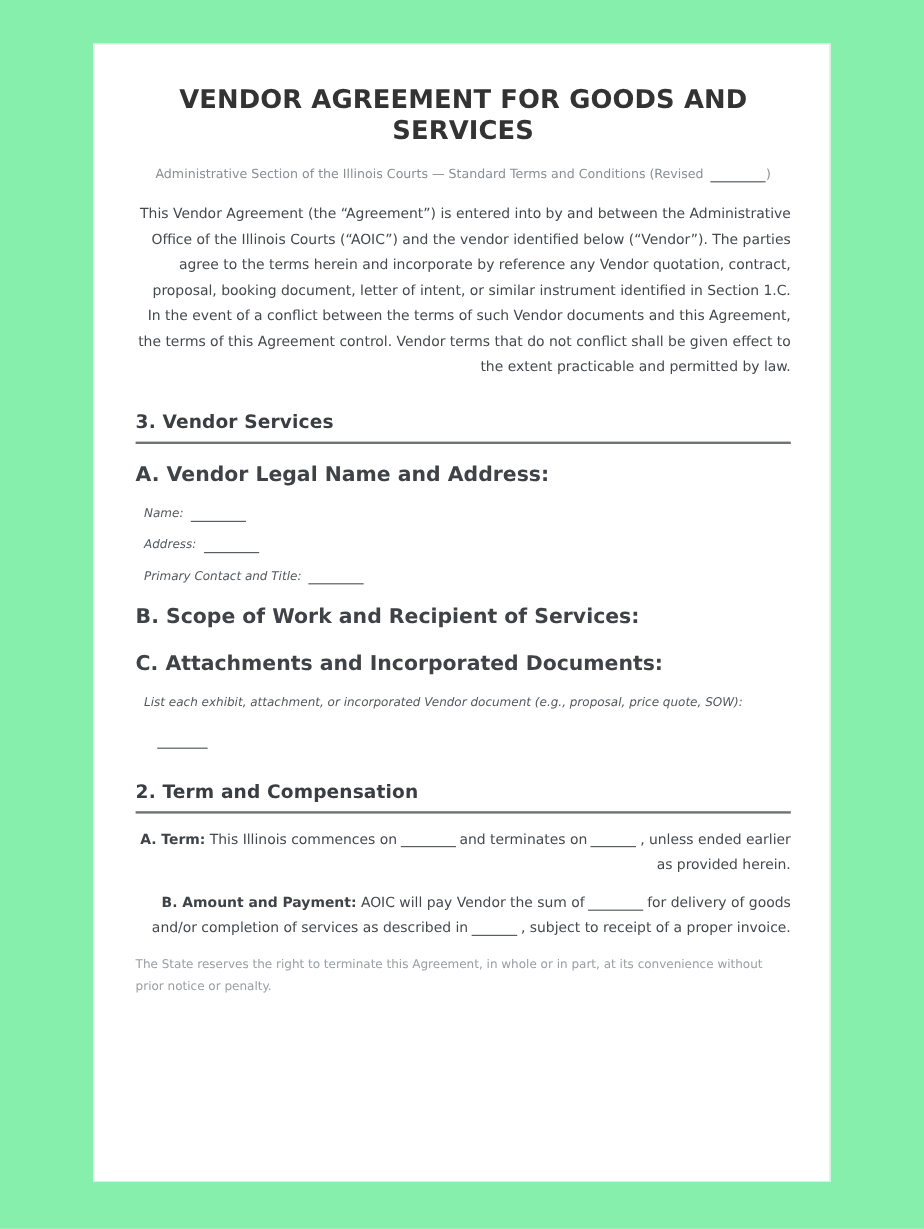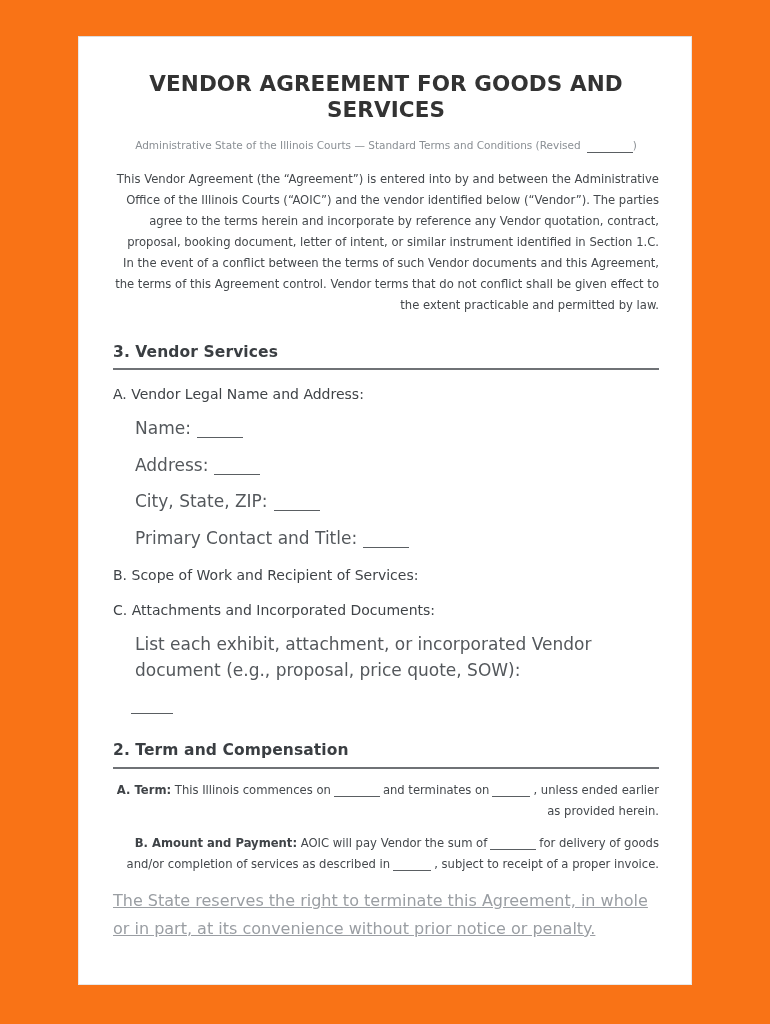--- a/index.html
+++ b/index.html
@@ -13,21 +13,21 @@
     overflow: hidden;
     font-family: "DejaVu Sans", "Liberation Sans", sans-serif;
     -webkit-font-smoothing: antialiased;
   }
 
   
   .viewer {
     position: relative;
     width: 770px;
     height: 1024px;
-    background: #f97316;
+    background: #86efac;
   }
   .page-shadow-band {
     position: absolute;
     left: 78px;
     top: 36px;
     width: 614px;
     height: 949px;
     background: #f1f2f4;
   }
   .page {
@@ -73,54 +73,54 @@
     line-height: 1.82;
     color: #44484c;
     text-align: right;
   }
   p.body-text.tight {
     margin-top: 11px;
   }
 
   .note-text {
     margin: 12px 0 0 0;
-    font-size: 16px;
+    font-size: 10px;
     line-height: 1.75;
     color: #9a9ea3;
-    text-decoration: underline;
   }
 
   h2.section-heading {
     margin: 26px 0 0 0;
     font-size: 15.5px;
     font-weight: bold;
     color: #3a3e42;
     letter-spacing: 0.1px;
     line-height: 1.3;
   }
   .section-rule {
     margin: 6px 0 0 0;
     height: 2px;
     background: #6f7276;
     width: 100%;
   }
 
   h3.sub-heading {
     margin: 14px 0 0 0;
-    font-size: 14px;
-    font-weight: normal;
+    font-size: 17px;
+    font-weight: bold;
     color: #3f4347;
     line-height: 1.5;
   }
 
   .field-line {
-    margin: 11px 0 0 22px;
-    font-size: 17px;
+    margin: 11px 0 0 7px;
+    font-size: 10px;
     color: #54585c;
     line-height: 1.5;
+    font-style: italic;
   }
   .field-line.wrap {
     margin-bottom: 0;
   }
 
   .blank {
     display: inline-block;
     border-bottom: 1px solid #5a5e62;
     margin-left: 6px;
     vertical-align: -4px;
@@ -153,38 +153,35 @@
 <div class="viewer">
 
   <div class="page-shadow-band"></div>
 
   <div class="page">
     <div class="page-inner">
 
       <h1 class="doc-title">VENDOR AGREEMENT FOR GOODS AND SERVICES</h1>
 
       <p class="doc-subtitle">
-        <span>Administrative State of the Illinois Courts — Standard Terms and Conditions (Revised</span><span class="blank w-md"></span><span>)</span>
+        <span>Administrative Section of the Illinois Courts — Standard Terms and Conditions (Revised</span><span class="blank w-md"></span><span>)</span>
       </p>
 
       <p class="body-text">This Vendor Agreement (the “Agreement”) is entered into by and between the Administrative Office of the Illinois Courts (“AOIC”) and the vendor identified below (“Vendor”). The parties agree to the terms herein and incorporate by reference any Vendor quotation, contract, proposal, booking document, letter of intent, or similar instrument identified in Section 1.C. In the event of a conflict between the terms of such Vendor documents and this Agreement, the terms of this Agreement control. Vendor terms that do not conflict shall be given effect to the extent practicable and permitted by law.</p>
 
       <h2 class="section-heading">3. Vendor Services</h2>
       <div class="section-rule"></div>
 
       <h3 class="sub-heading">A. Vendor Legal Name and Address:</h3>
 
       <div class="field-line">
         <span>Name:</span><span class="blank w-md"></span>
       </div>
       <div class="field-line">
         <span>Address:</span><span class="blank w-md"></span>
-      </div>
-      <div class="field-line">
-        <span>City, State, ZIP:</span><span class="blank w-md"></span>
       </div>
       <div class="field-line">
         <span>Primary Contact and Title:</span><span class="blank w-md"></span>
       </div>
 
       <h3 class="sub-heading">B. Scope of Work and Recipient of Services:</h3>
 
 
       <h3 class="sub-heading">C. Attachments and Incorporated Documents:</h3>
 

